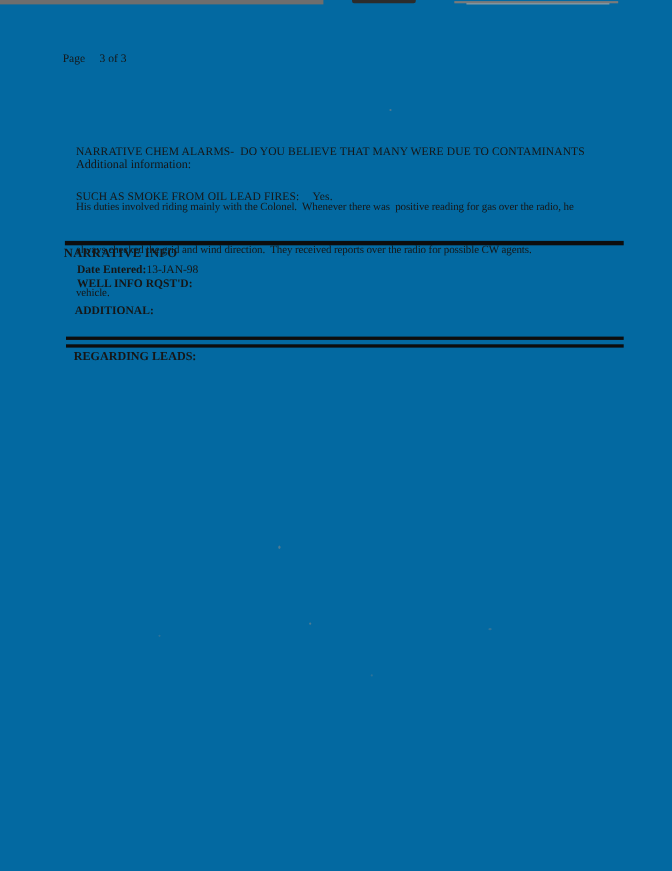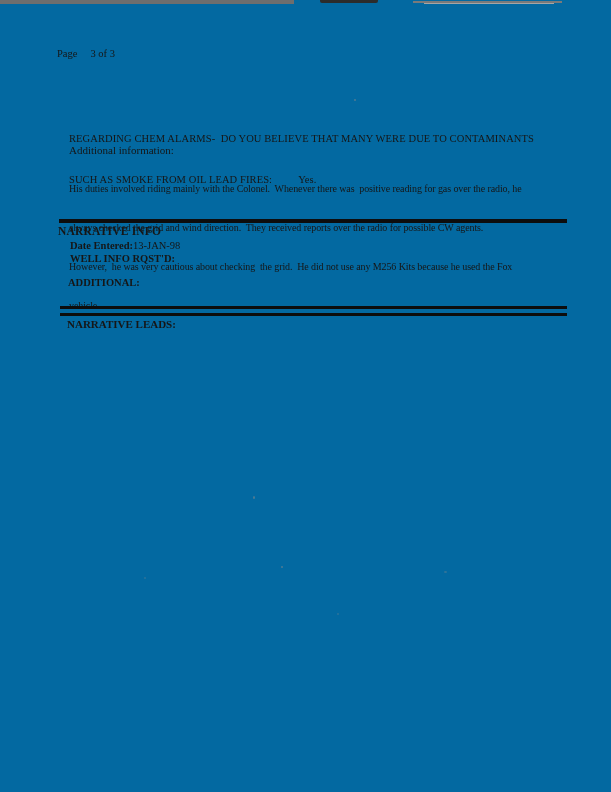--- a/index.html
+++ b/index.html
@@ -33,21 +33,21 @@
   }
   .page-num-value { margin-left: 13px; }
 
   .question {
     left: 69px; top: 105px;
     font-size: 10.5px;
     line-height: 13.5px;
     letter-spacing: 0.1px;
     white-space: pre;
   }
-  .question-answer { margin-left: 26px; }
+  .question-answer { margin-left: 12px; }
 
   .addinfo-label {
     left: 69px; top: 144px;
     font-size: 11px;
     white-space: pre;
   }
   .addinfo-body {
     left: 69px; top: 156px;
     font-size: 10px;
     line-height: 13px;
@@ -83,45 +83,44 @@
 <div class="page">
 
   <div class="abs scan-bar-1"></div>
   <div class="abs scan-bar-2"></div>
   <div class="abs scan-streak-1"></div>
   <div class="abs scan-streak-2"></div>
 
   <div class="abs page-num"><span>Page</span><span class="page-num-value">3 of 3</span></div>
 
   <div class="abs question">
-    <div>REGARDING CHEM ALARMS-  DO YOU BELIEVE THAT MANY WERE DUE TO CONTAMINANTS</div>
+    <div>NARRATIVE CHEM ALARMS-  DO YOU BELIEVE THAT MANY WERE DUE TO CONTAMINANTS</div>
     <div><span>SUCH AS SMOKE FROM OIL LEAD FIRES:</span><span class="question-answer">Yes.</span></div>
   </div>
 
   <div class="abs addinfo-label">Additional information:</div>
   <div class="abs addinfo-body">
     <div>His duties involved riding mainly with the Colonel.  Whenever there was  positive reading for gas over the radio, he</div>
     <div>always checked the grid and wind direction.  They received reports over the radio for possible CW agents.</div>
-    <div>However,  he was very cautious about checking  the grid.  He did not use any M256 Kits because he used the Fox</div>
     <div>vehicle.</div>
   </div>
 
   <div class="abs rule rule-top"></div>
   <div class="abs section-title">NARRATIVE INFO</div>
 
   <div class="abs field field-date"><span class="bold">Date Entered:</span><span>13-JAN-98</span></div>
 
   <div class="abs field bold field-lead">WELL INFO RQST'D:</div>
 
   <div class="abs field bold field-narrative">ADDITIONAL:</div>
 
   <div class="abs rule rule-dbl-1"></div>
   <div class="abs rule rule-dbl-2"></div>
 
-  <div class="abs field bold field-leads">NARRATIVE LEADS:</div>
+  <div class="abs field bold field-leads">REGARDING LEADS:</div>
 
   <div class="abs speck" style="left:354px; top:99px; width:2px; height:2px;"></div>
   <div class="abs speck" style="left:253px; top:496px; width:2px; height:3px;"></div>
   <div class="abs speck" style="left:281px; top:566px; width:2px; height:2px;"></div>
   <div class="abs speck" style="left:444px; top:571px; width:3px; height:2px; opacity:0.35;"></div>
   <div class="abs speck" style="left:144px; top:577px; width:2px; height:2px; opacity:0.3;"></div>
   <div class="abs speck" style="left:337px; top:613px; width:2px; height:2px; opacity:0.3;"></div>
 
 </div>
 

